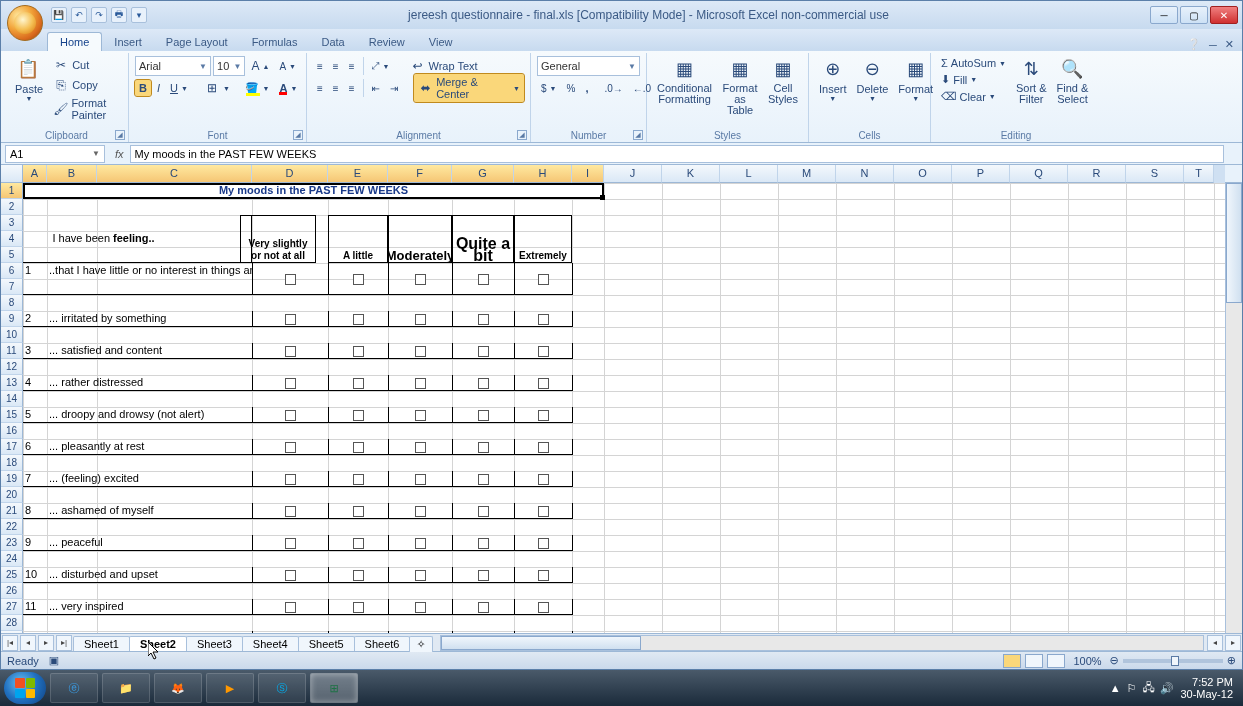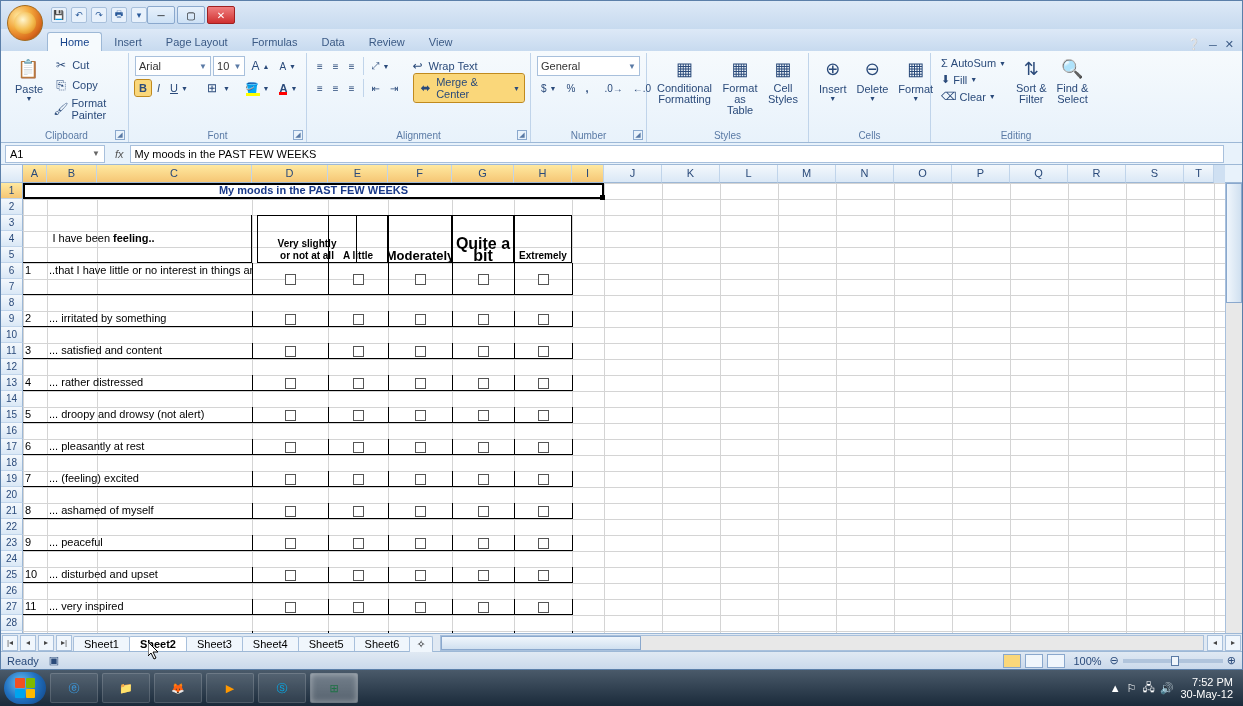--- a/index.html
+++ b/index.html
@@ -82,20 +82,21 @@
     <div class="office-btn">
         <div class="office-logo"></div>
       </div>
     <div class="qat">
       <div class="qat-btn">💾</div>
       <div class="qat-btn">↶</div>
       <div class="qat-btn">↷</div>
       <div class="qat-btn">🖶</div>
       <div class="qat-btn">▾</div>
     </div>
+    <div class="title-text">jereesh questionnaire - final.xls [Compatibility Mode] - Microsoft Excel non-commercial use</div>
     <div class="win-ctrls">
       <div class="win-ctrl">─</div>
       <div class="win-ctrl">▢</div>
       <div class="win-ctrl close">✕</div>
     </div>
   </div>
 
   <div class="tabstrip" id="tabstrip">
     <div class="tab active">Home</div>
       <div class="tab">Insert</div>
@@ -429,21 +430,21 @@
           <div class="gridline" style="top: 384px; left: 0px; right: 0px; height: 1px;"></div>
           <div class="gridline" style="top: 400px; left: 0px; right: 0px; height: 1px;"></div>
           <div class="gridline" style="top: 416px; left: 0px; right: 0px; height: 1px;"></div>
           <div class="gridline" style="top: 432px; left: 0px; right: 0px; height: 1px;"></div>
           <div class="gridline" style="top: 448px; left: 0px; right: 0px; height: 1px;"></div>
           <div class="cell" style="left: 0px; top: 0px; width: 581px; height: 16px; text-align: center; background: rgb(255, 255, 255);"><b style="color:#1a3a8a">My moods in the  PAST FEW WEEKS</b></div>
           <div class="selection" style="left: 0px; top: 0px; width: 581px; height: 16px;">
             <div class="fill-handle"></div>
           </div>
           <div class="cell" style="left: 0px; top: 48px; width: 229px; height: 16px;">&nbsp;&nbsp;&nbsp;&nbsp;&nbsp;&nbsp;&nbsp;&nbsp;&nbsp;I have been <b>feeling..</b></div>
-          <div class="cell" style="left: 234px; top: 32px; width: 100px; height: 48px; border: 1px solid rgb(0, 0, 0);">
+          <div class="cell" style="left: 217px; top: 32px; width: 76px; height: 48px; border: 1px solid rgb(0, 0, 0);">
             <b style="white-space:pre-line;display:flex;align-items:flex-end;justify-content:center;height:100%;text-align:center;font-size:10px;line-height:12px">Very slightly
 or not at all</b>
           </div>
           <div class="cell" style="left: 305px; top: 32px; width: 60px; height: 48px; border: 1px solid rgb(0, 0, 0);">
             <b style="white-space:pre-line;display:flex;align-items:flex-end;justify-content:center;height:100%;text-align:center;font-size:10px;line-height:12px">A little</b>
           </div>
           <div class="cell" style="left: 365px; top: 32px; width: 64px; height: 48px; border: 1px solid rgb(0, 0, 0);">
             <b style="white-space:pre-line;display:flex;align-items:flex-end;justify-content:center;height:100%;text-align:left;font-size:13px;line-height:12px">Moderately</b>
           </div>
           <div class="cell" style="left: 429px; top: 32px; width: 62px; height: 48px; border: 1px solid rgb(0, 0, 0);">

